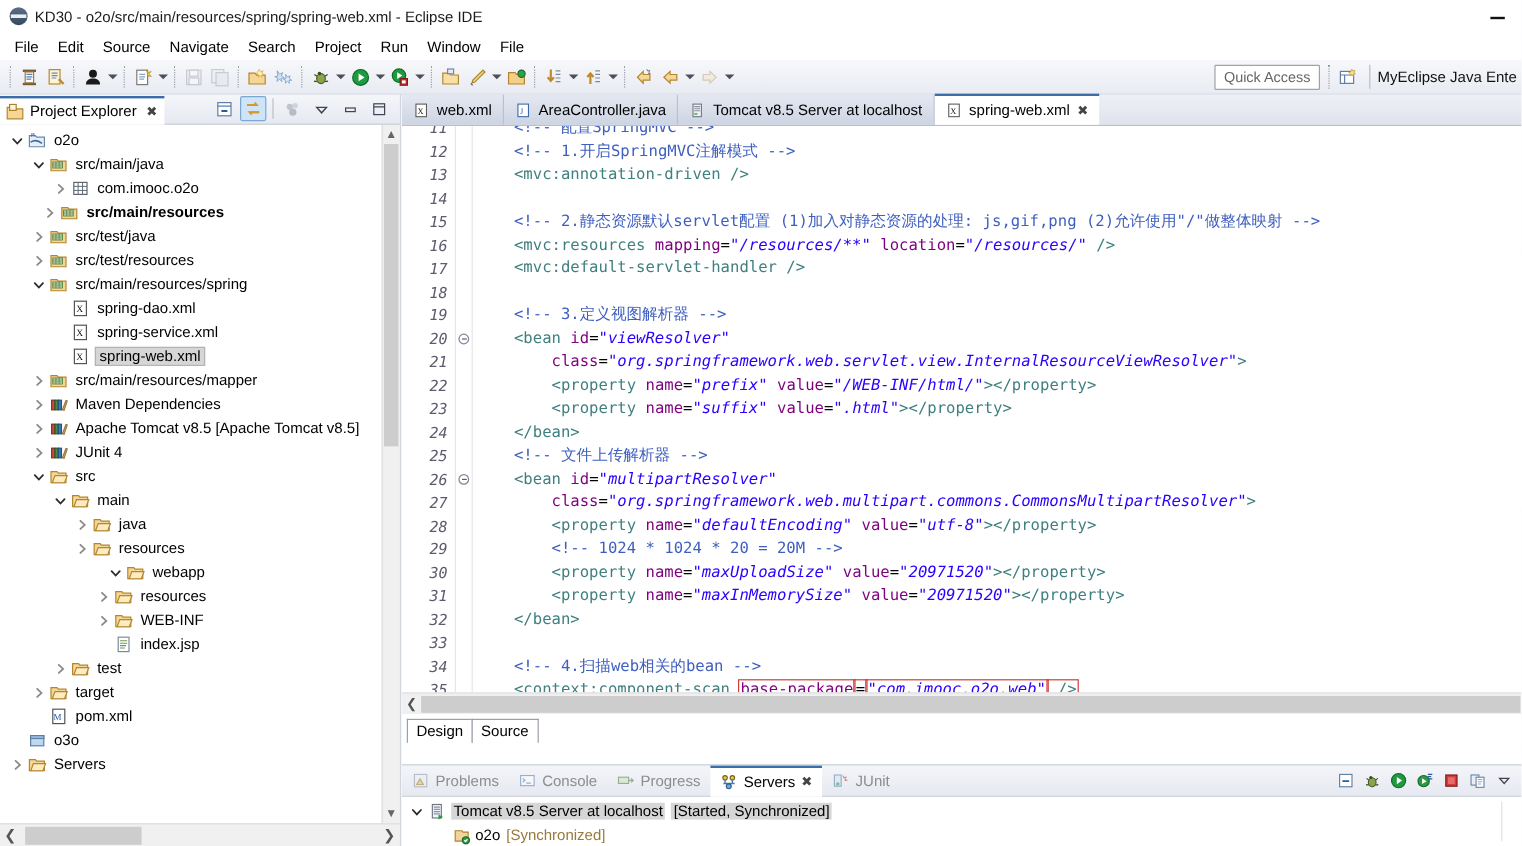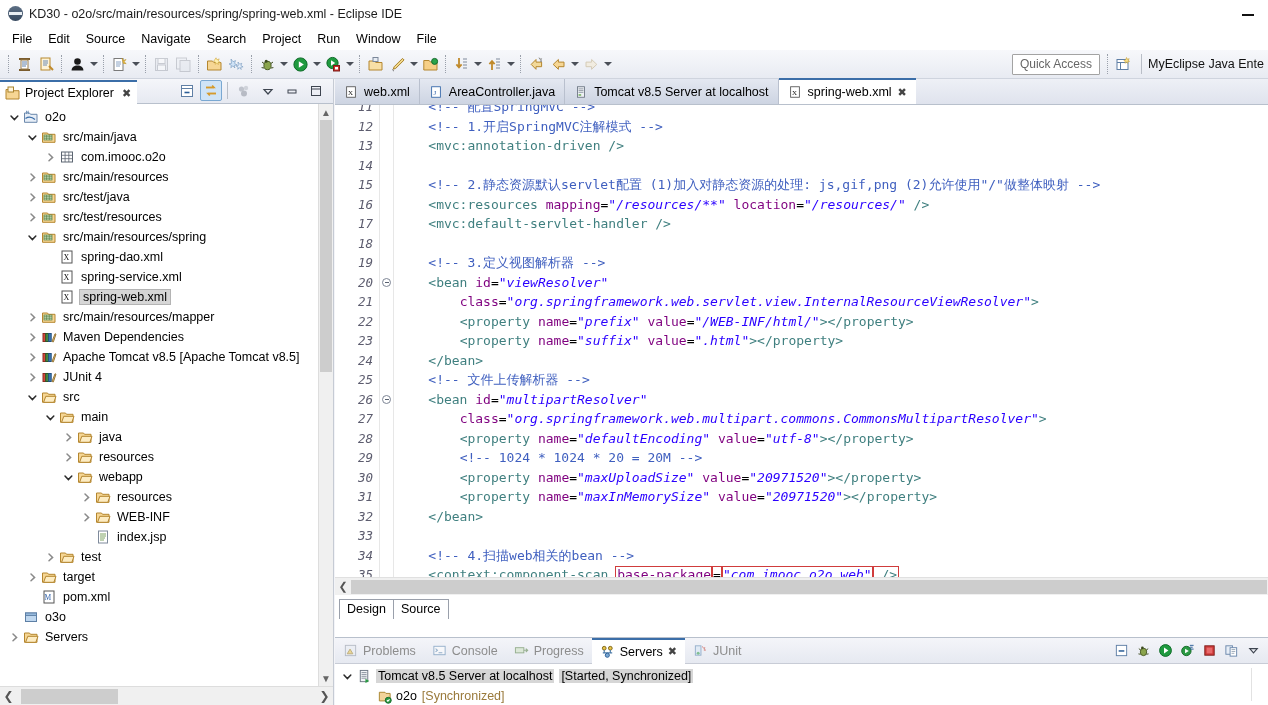--- a/index.html
+++ b/index.html
@@ -549,21 +549,21 @@
               </svg>
             </span>
             <span class="ti">
               <svg width="16" height="16" viewBox="0 0 16 16">
                 <rect x="2.5" y="3" width="11" height="10" fill="#fff" stroke="#5d6672"></rect>
                 <path d="M2.5 6.3h11M2.5 9.7h11M6.1 3v10M9.8 3v10" stroke="#5d6672" stroke-width=".8"></path>
               </svg>
             </span>
             <span class="tl">com.imooc.o2o</span>
           </div>
-          <div class="trow" style="padding-left: 24px;">
+          <div class="trow" style="padding-left: 33px; font-weight: bold;">
             <span class="tw">
               <svg width="11" height="11" viewBox="0 0 11 11">
                 <path d="M4 2l3.6 3.4L4 8.8" fill="none" stroke="#8a8a8a" stroke-width="1.5" stroke-linecap="round"></path>
               </svg>
             </span>
             <span class="ti">
               <svg width="16" height="16" viewBox="0 0 16 16">
                 <path d="M1.5 4h5l1 1.3H14v8H1.5z" fill="#f6d694" stroke="#b4862f"></path>
                 <rect x="3" y="6" width="8" height="5" fill="#cfe3c2" stroke="#4f7a3c" stroke-width=".7"></rect>
                 <path d="M3 7.7h8M3 9.3h8M5.6 6v5M8.3 6v5" stroke="#4f7a3c" stroke-width=".6"></path>
@@ -758,21 +758,21 @@
               </svg>
             </span>
             <span class="ti">
               <svg width="16" height="16" viewBox="0 0 16 16">
                 <path d="M1.5 4h5l1 1.3H14v8H1.5z" fill="#f6d694" stroke="#b4862f"></path>
                 <path d="M2.6 13.3l2.2-6H15l-2.2 6z" fill="#fdecc2" stroke="#b4862f"></path>
               </svg>
             </span>
             <span class="tl">resources</span>
           </div>
-          <div class="trow" style="padding-left: 60px;">
+          <div class="trow" style="padding-left: 88px;">
             <span class="tw">
               <svg width="11" height="11" viewBox="0 0 11 11">
                 <path d="M2 4l3.4 3.6L8.8 4" fill="none" stroke="#2b2b2b" stroke-width="1.5" stroke-linecap="round"></path>
               </svg>
             </span>
             <span class="ti">
               <svg width="16" height="16" viewBox="0 0 16 16">
                 <path d="M1.5 4h5l1 1.3H14v8H1.5z" fill="#f6d694" stroke="#b4862f"></path>
                 <path d="M2.6 13.3l2.2-6H15l-2.2 6z" fill="#fdecc2" stroke="#b4862f"></path>
               </svg>

